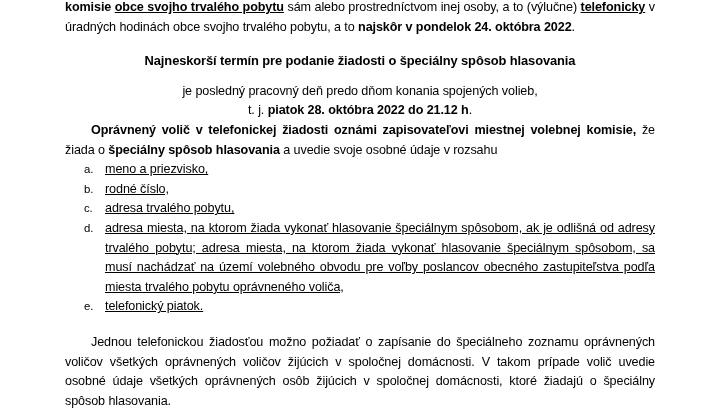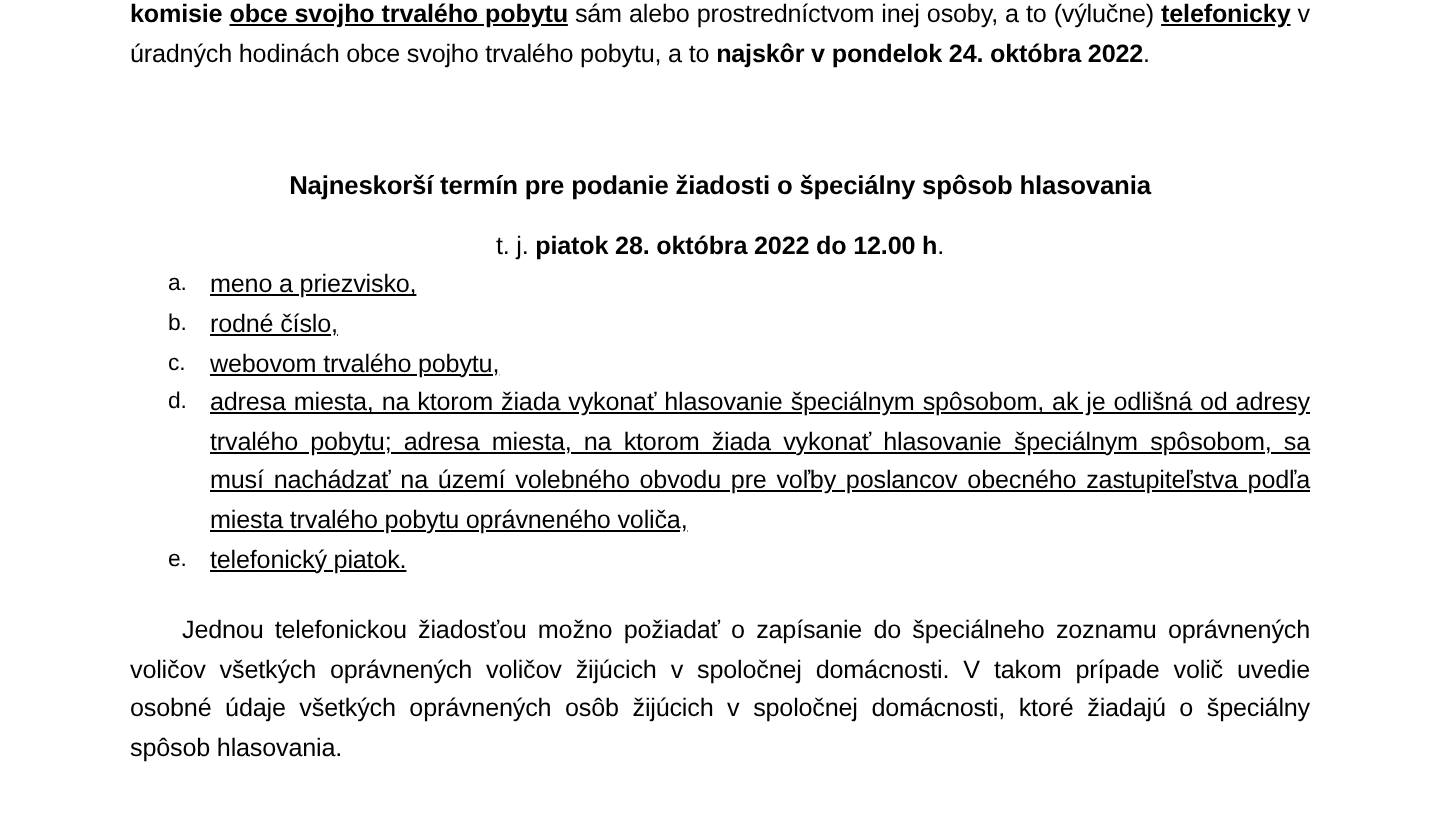--- a/index.html
+++ b/index.html
@@ -68,58 +68,61 @@
     font-size: 11.4px;
     line-height: 19.6px;
     text-align: left;
   }
   .li-text { display: block; text-decoration: underline; }
   .title-line {
     font-weight: bold;
     font-size: 12.9px;
     line-height: 19.6px;
     text-align: center;
-    margin-top: 32px;
   }
 </style>
 </head>
 <body>
 
 <div class="page">
   <div class="doc-body">
 
     <p>
       <span class="b">komisie </span><span class="bu">obce svojho trvalého pobytu</span><span> sám alebo prostredníctvom inej osoby, a to (výlučne) </span><span class="bu">telefonicky</span><span> v úradných hodinách obce svojho trvalého pobytu, a to </span><span class="b">najskôr v pondelok 24. októbra 2022</span><span>.</span>
     </p>
 
     <div class="gap-md"></div>
 
     <p class="title-line">Najneskorší termín pre podanie žiadosti o špeciálny spôsob hlasovania</p>
 
     <div class="gap-sm"></div>
 
+    <p class="center">je posledný pracovný deň predo dňom konania spojených volieb,</p>
 
     <p class="center">
-      <span>t. j. </span><span class="b">piatok 28. októbra 2022 do 12.00 h</span><span>.</span>
+      <span>t. j. </span><span class="b">piatok 28. októbra 2022 do 21.12 h</span><span>.</span>
     </p>
 
 
+    <p class="indent">
+      <span class="b">Oprávnený volič v telefonickej žiadosti oznámi zapisovateľovi miestnej volebnej komisie,</span><span> že žiada o </span><span class="b">špeciálny spôsob hlasovania</span><span> a uvedie svoje osobné údaje v rozsahu</span>
+    </p>
 
     <ol class="alpha">
       <li>
         <span class="marker">a.</span>
         <span class="li-text">meno a priezvisko,</span>
       </li>
       <li>
         <span class="marker">b.</span>
         <span class="li-text">rodné číslo,</span>
       </li>
       <li>
         <span class="marker">c.</span>
-        <span class="li-text">webovom trvalého pobytu,</span>
+        <span class="li-text">adresa trvalého pobytu,</span>
       </li>
       <li>
         <span class="marker">d.</span>
         <span class="li-text">adresa miesta, na ktorom žiada vykonať hlasovanie špeciálnym spôsobom, ak je odlišná od adresy trvalého pobytu; adresa miesta, na ktorom žiada vykonať hlasovanie špeciálnym spôsobom, sa musí nachádzať na území volebného obvodu pre voľby poslancov obecného zastupiteľstva podľa miesta trvalého pobytu oprávneného voliča,</span>
       </li>
       <li>
         <span class="marker">e.</span>
         <span class="li-text">telefonický piatok.</span>
       </li>
     </ol>

